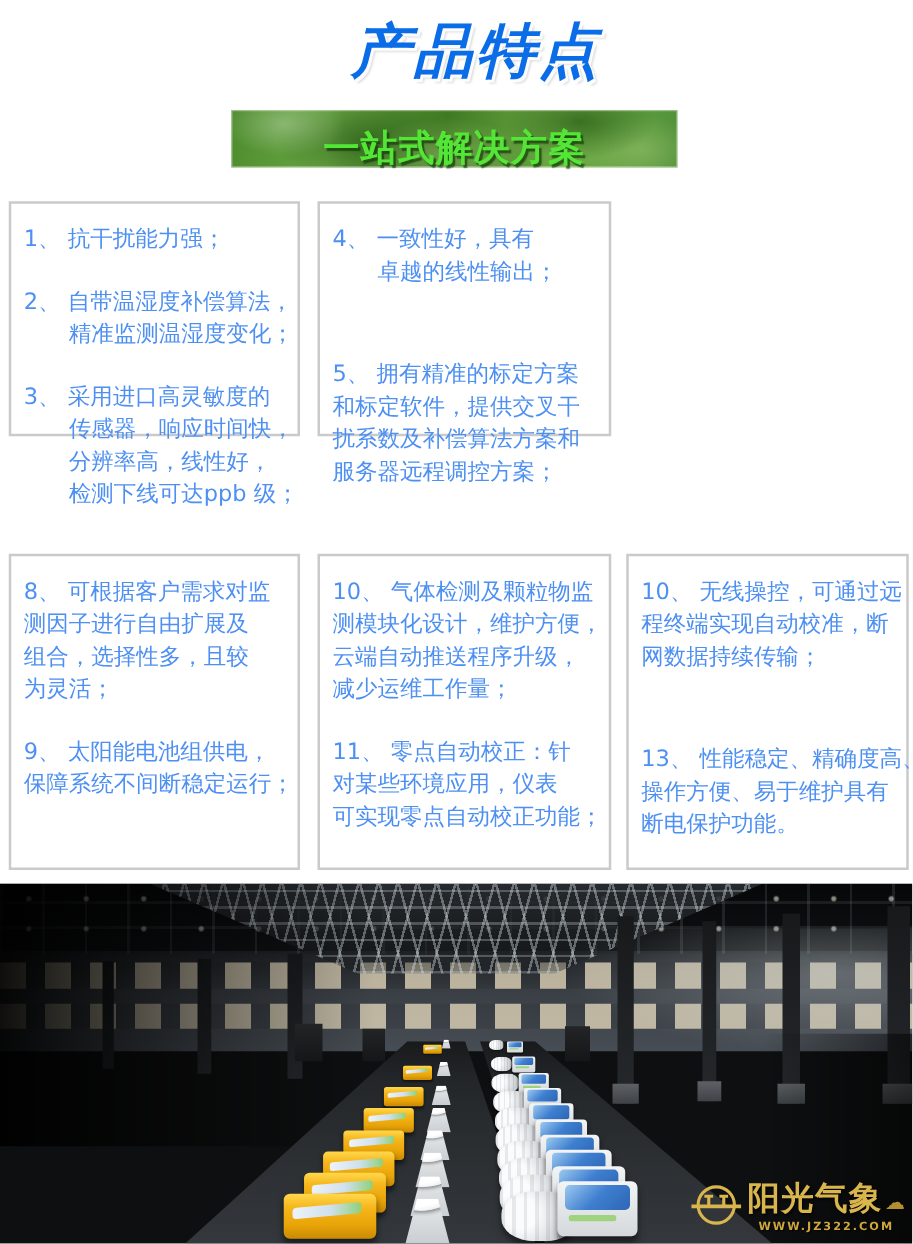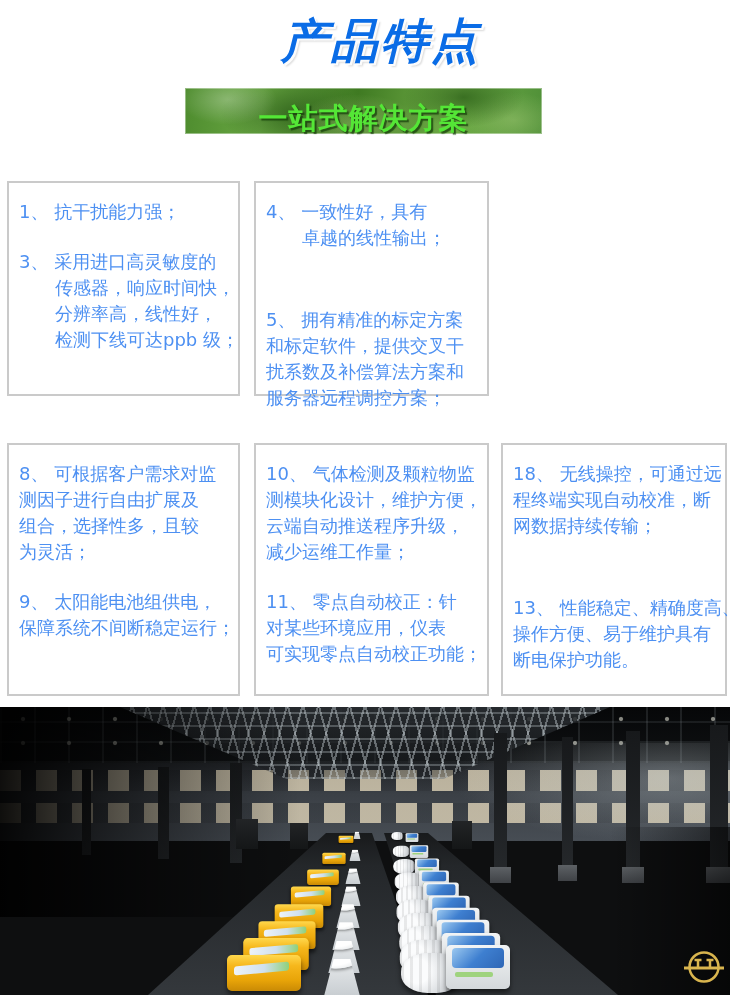--- a/index.html
+++ b/index.html
@@ -23,21 +23,21 @@
             linear-gradient(95deg,#4e8c2e 0%,#6aa844 22%,#3f7a22 48%,#71ad48 75%,#509038 100%);
           box-shadow:0 0 0 1px rgba(255,255,255,.4) inset;}
   .banner-left{font-size:29px;font-weight:bold;color:#ffffff;letter-spacing:1px;
                text-shadow:2px 2px 2px rgba(0,0,0,.45);}
   .banner-right{font-size:29px;font-weight:bold;color:#54e636;letter-spacing:1px;
                 text-shadow:2px 2px 1px rgba(20,60,10,.75);margin-top:16px;}
 
   
   .box{position:absolute;border:2px solid #cacaca;background:#ffffff;
        padding:16px 4px 6px 10px;box-sizing:border-box;}
-  .row1{top:181px;height:215px;}
+  .row1{top:161px;height:188px;}
   .row2{top:443px;height:253px;}
   .col1{left:7px;width:233px;}
   .col2{left:254px;width:235px;}
   .col3{left:501px;width:226px;}
   .item{white-space:pre;font-size:18px;line-height:26px;color:#4d90f2;
         font-weight:500;letter-spacing:0px;}
   .gap-sm .item{margin-bottom:24px;}
   .gap-md .item{margin-bottom:24px;}
   .gap-lg .item{margin-bottom:56px;}
   .item:last-child{margin-bottom:0;}
@@ -127,20 +127,22 @@
 <div class="page">
 
   <div class="title">产品特点</div>
 
   <div class="banner">
     <span class="banner-right">一站式解决方案</span>
   </div>
 
   <div class="box row1 col1 gap-sm">
     <div class="item">1、 抗干扰能力强；</div>
+    <div class="item">2、 自带温湿度补偿算法，
+　　精准监测温湿度变化；</div>
     <div class="item">3、 采用进口高灵敏度的
 　　传感器，响应时间快，
 　　分辨率高，线性好，
 　　检测下线可达ppb 级；</div>
   </div>
 
   <div class="box row1 col2 gap-lg">
     <div class="item">4、 一致性好，具有
 　　卓越的线性输出；</div>
     <div class="item">5、 拥有精准的标定方案
@@ -163,21 +165,21 @@
     <div class="item">10、 气体检测及颗粒物监
 测模块化设计，维护方便，
 云端自动推送程序升级，
 减少运维工作量；</div>
     <div class="item">11、 零点自动校正：针
 对某些环境应用，仪表
 可实现零点自动校正功能；</div>
   </div>
 
   <div class="box row2 col3 gap-lg">
-    <div class="item">18、 无线操控，可通过远
+    <div class="item">10、 无线操控，可通过远
 程终端实现自动校准，断
 网数据持续传输；</div>
     <div class="item">13、 性能稳定、精确度高、
 操作方便、易于维护具有
 断电保护功能。</div>
   </div>
 
   <div class="photo">
     <div class="ph-ceiling"></div>
     <div class="ph-wall"></div>
@@ -203,20 +205,27 @@
 
     <div class="logo">
       <svg width="40" height="40" viewBox="0 0 40 40">
         <circle cx="20" cy="20" r="14.5" fill="none" stroke="#d9b54e" stroke-width="2.5"></circle>
         <line x1="0" y1="21" x2="40" y2="21" stroke="#d9b54e" stroke-width="3"></line>
         <line x1="14" y1="13" x2="14" y2="21" stroke="#d9b54e" stroke-width="2.5"></line>
         <line x1="26" y1="13" x2="26" y2="21" stroke="#d9b54e" stroke-width="2.5"></line>
         <line x1="10.5" y1="13" x2="17.5" y2="13" stroke="#d9b54e" stroke-width="2.5"></line>
         <line x1="22.5" y1="13" x2="29.5" y2="13" stroke="#d9b54e" stroke-width="2.5"></line>
       </svg>
+      <div class="logo-stack">
+        <div class="logo-brandrow">
+          <span class="logo-brand">阳光气象</span>
+          <span class="cloud">☁</span>
+        </div>
+        <span class="logo-url">WWW.JZ322.COM</span>
+      </div>
     </div>
   <div class="dev case" style="left: 346px; top: 136px; width: 74px; height: 36px; transform: translate(-50%, -100%) scale(0.2); z-index: 10;"></div>
       <div class="dev case" style="left: 334.286px; top: 157.143px; width: 74px; height: 36px; transform: translate(-50%, -100%) scale(0.314286); z-index: 11;"></div>
       <div class="dev case" style="left: 322.571px; top: 178.286px; width: 74px; height: 36px; transform: translate(-50%, -100%) scale(0.428571); z-index: 12;"></div>
       <div class="dev case" style="left: 310.857px; top: 199.429px; width: 74px; height: 36px; transform: translate(-50%, -100%) scale(0.542857); z-index: 13;"></div>
       <div class="dev case" style="left: 299.143px; top: 220.571px; width: 74px; height: 36px; transform: translate(-50%, -100%) scale(0.657143); z-index: 14;"></div>
       <div class="dev case" style="left: 287.429px; top: 241.714px; width: 74px; height: 36px; transform: translate(-50%, -100%) scale(0.771429); z-index: 15;"></div>
       <div class="dev case" style="left: 275.714px; top: 262.857px; width: 74px; height: 36px; transform: translate(-50%, -100%) scale(0.885714); z-index: 16;"></div>
       <div class="dev case" style="left: 264px; top: 284px; width: 74px; height: 36px; transform: translate(-50%, -100%) scale(1); z-index: 17;"></div>
       <div class="dev dome" style="left: 357px; top: 132px; width: 52px; height: 50px; transform: translate(-50%, -100%) scale(0.2); z-index: 10;"></div>

